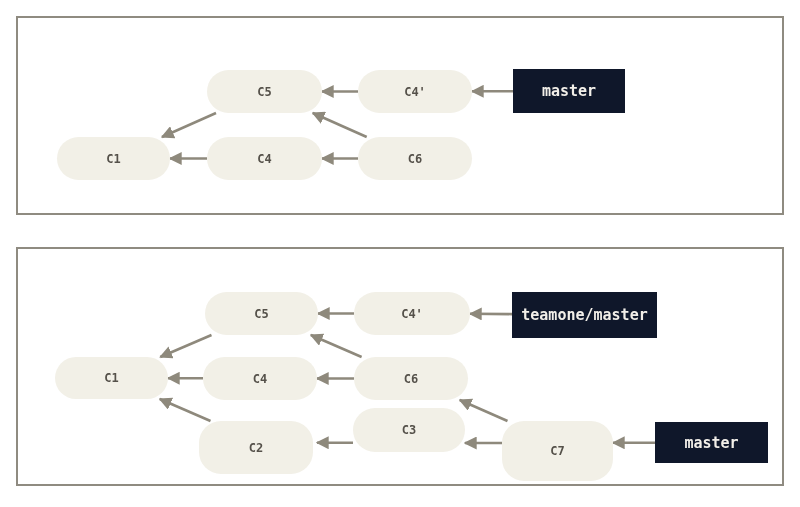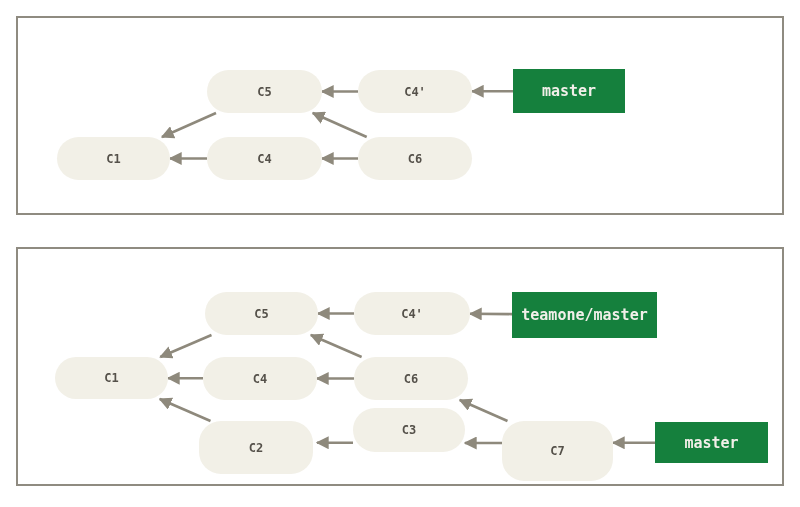--- a/index.html
+++ b/index.html
@@ -51,21 +51,21 @@
     white-space: pre;
   }
   .node.commit {
     background: #f2f0e7;
     border-radius: 22px;
     color: #55514a;
     font-size: 12px;
     font-weight: bold;
   }
   .node.branch {
-    background: #15803d;
+    background: #0f172a;
     border-radius: 0;
     color: #f2efe9;
     font-size: 15px;
     font-weight: bold;
   }
 </style>
 </head>
 <body>
 
 <div class="stage">

